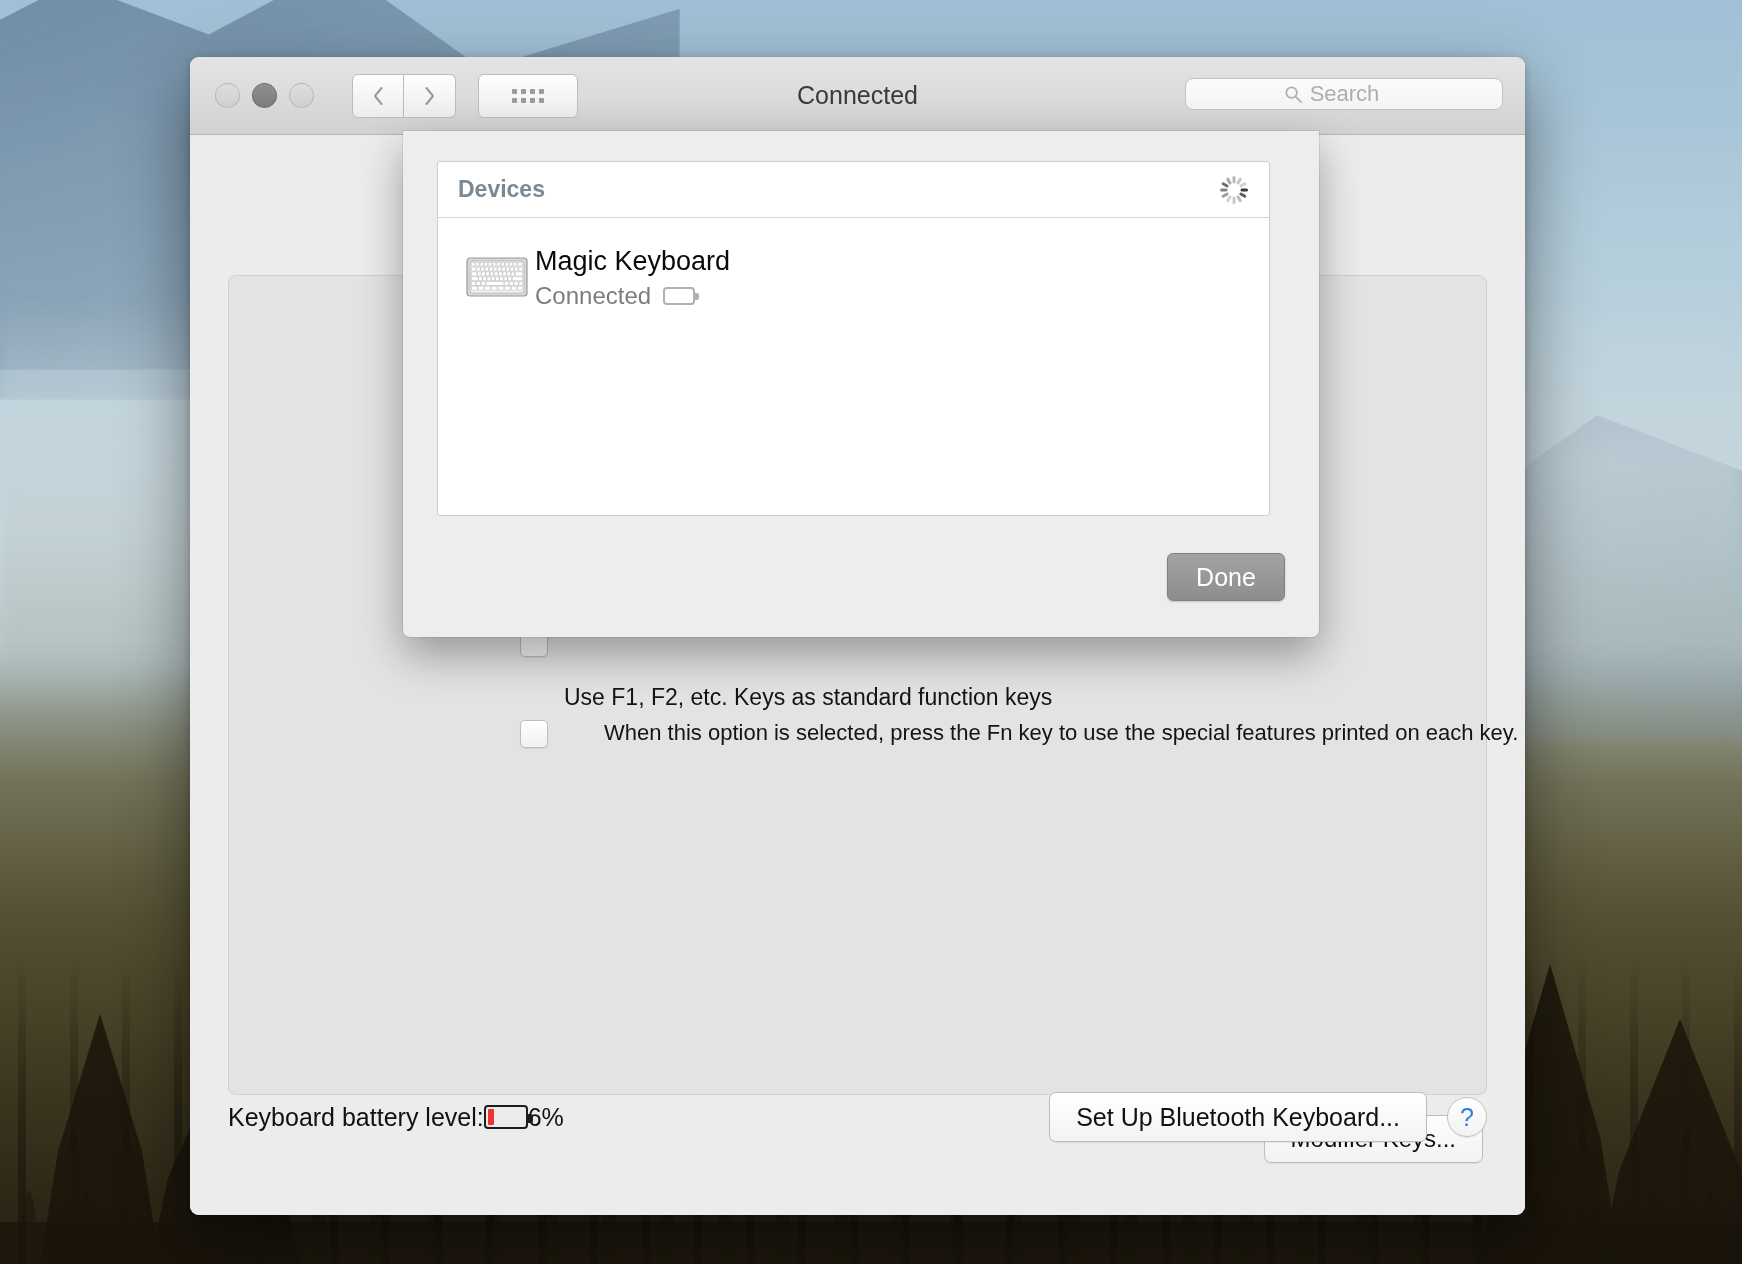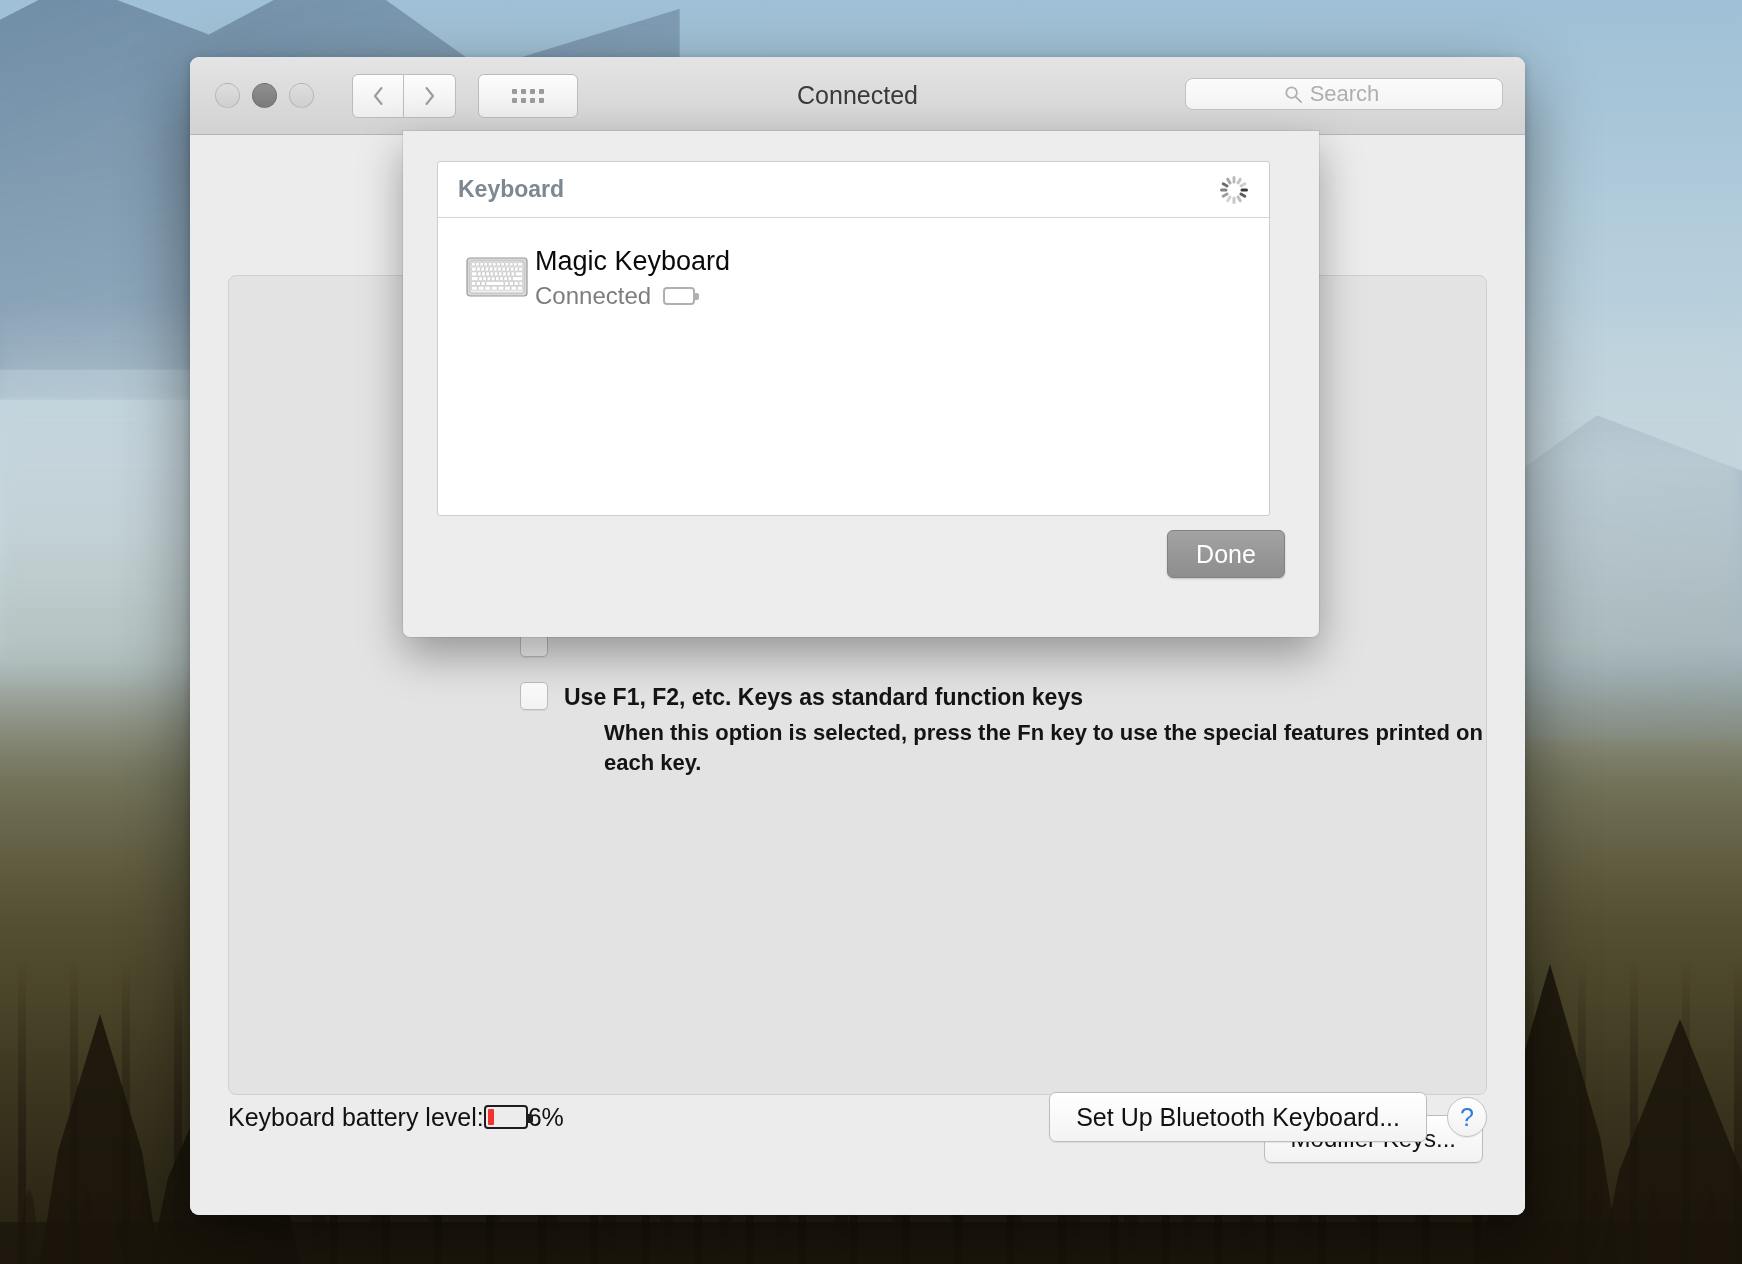--- a/index.html
+++ b/index.html
@@ -190,23 +190,22 @@
     left: 38px; top: 140px;
     width: 1259px; height: 820px;
     background: #e3e3e3;
     border: 1px solid #d0d0d0;
     border-radius: 8px;
   }
 
   .opt-row {
     position: absolute;
     display: flex;
-    align-items: flex-start;
+    align-items: flex-end;
     gap: 16px;
-    font-weight: bold;
   }
   .cb {
     width: 28px; height: 28px;
     border-radius: 5px;
     background: linear-gradient(180deg,#ffffff,#f1f1f1);
     border: 1px solid #bdbdbd;
     box-shadow: 0 1px 1px rgba(0,0,0,0.07);
     flex: 0 0 28px;
   }
   .cb.checked {
@@ -344,21 +343,21 @@
     position: absolute;
     right: -6px; top: 4px;
     width: 4px; height: 7px;
     background: #b0b0b0;
     border-radius: 0 2px 2px 0;
   }
 
   .sheet-foot {
     display: flex;
     justify-content: flex-end;
-    padding-top: 14px;
+    padding-top: 37px;
   }
   .done-btn {
     min-width: 118px;
     height: 48px;
     line-height: 46px;
     padding: 0 26px;
     text-align: center;
     font-size: 25px;
     color: #ffffff;
     background: linear-gradient(180deg,#a3a3a3,#8d8d8d);
@@ -479,21 +478,21 @@
       <div class="help-btn">?</div>
     </div>
   </div>
 </div>
 
 <div class="sheet">
 
   <div class="dev-box">
 
     <div class="dev-head">
-      <span class="dev-head-title">Keyboard</span>
+      <span class="dev-head-title">Devices</span>
       <svg class="spinner" viewBox="0 0 34 34">
         <g transform="translate(17,17)">
           <rect x="-1.5" y="-14" width="3" height="7.5" rx="1.5" fill="#b9b9b9" transform="rotate(0)"></rect>
           <rect x="-1.5" y="-14" width="3" height="7.5" rx="1.5" fill="#c4c4c4" transform="rotate(30)"></rect>
           <rect x="-1.5" y="-14" width="3" height="7.5" rx="1.5" fill="#cfcfcf" transform="rotate(60)"></rect>
           <rect x="-1.5" y="-14" width="3" height="7.5" rx="1.5" fill="#3a3a3a" transform="rotate(90)"></rect>
           <rect x="-1.5" y="-14" width="3" height="7.5" rx="1.5" fill="#5c5c5c" transform="rotate(120)"></rect>
           <rect x="-1.5" y="-14" width="3" height="7.5" rx="1.5" fill="#bdbdbd" transform="rotate(150)"></rect>
           <rect x="-1.5" y="-14" width="3" height="7.5" rx="1.5" fill="#c9c9c9" transform="rotate(180)"></rect>
           <rect x="-1.5" y="-14" width="3" height="7.5" rx="1.5" fill="#d2d2d2" transform="rotate(210)"></rect>

